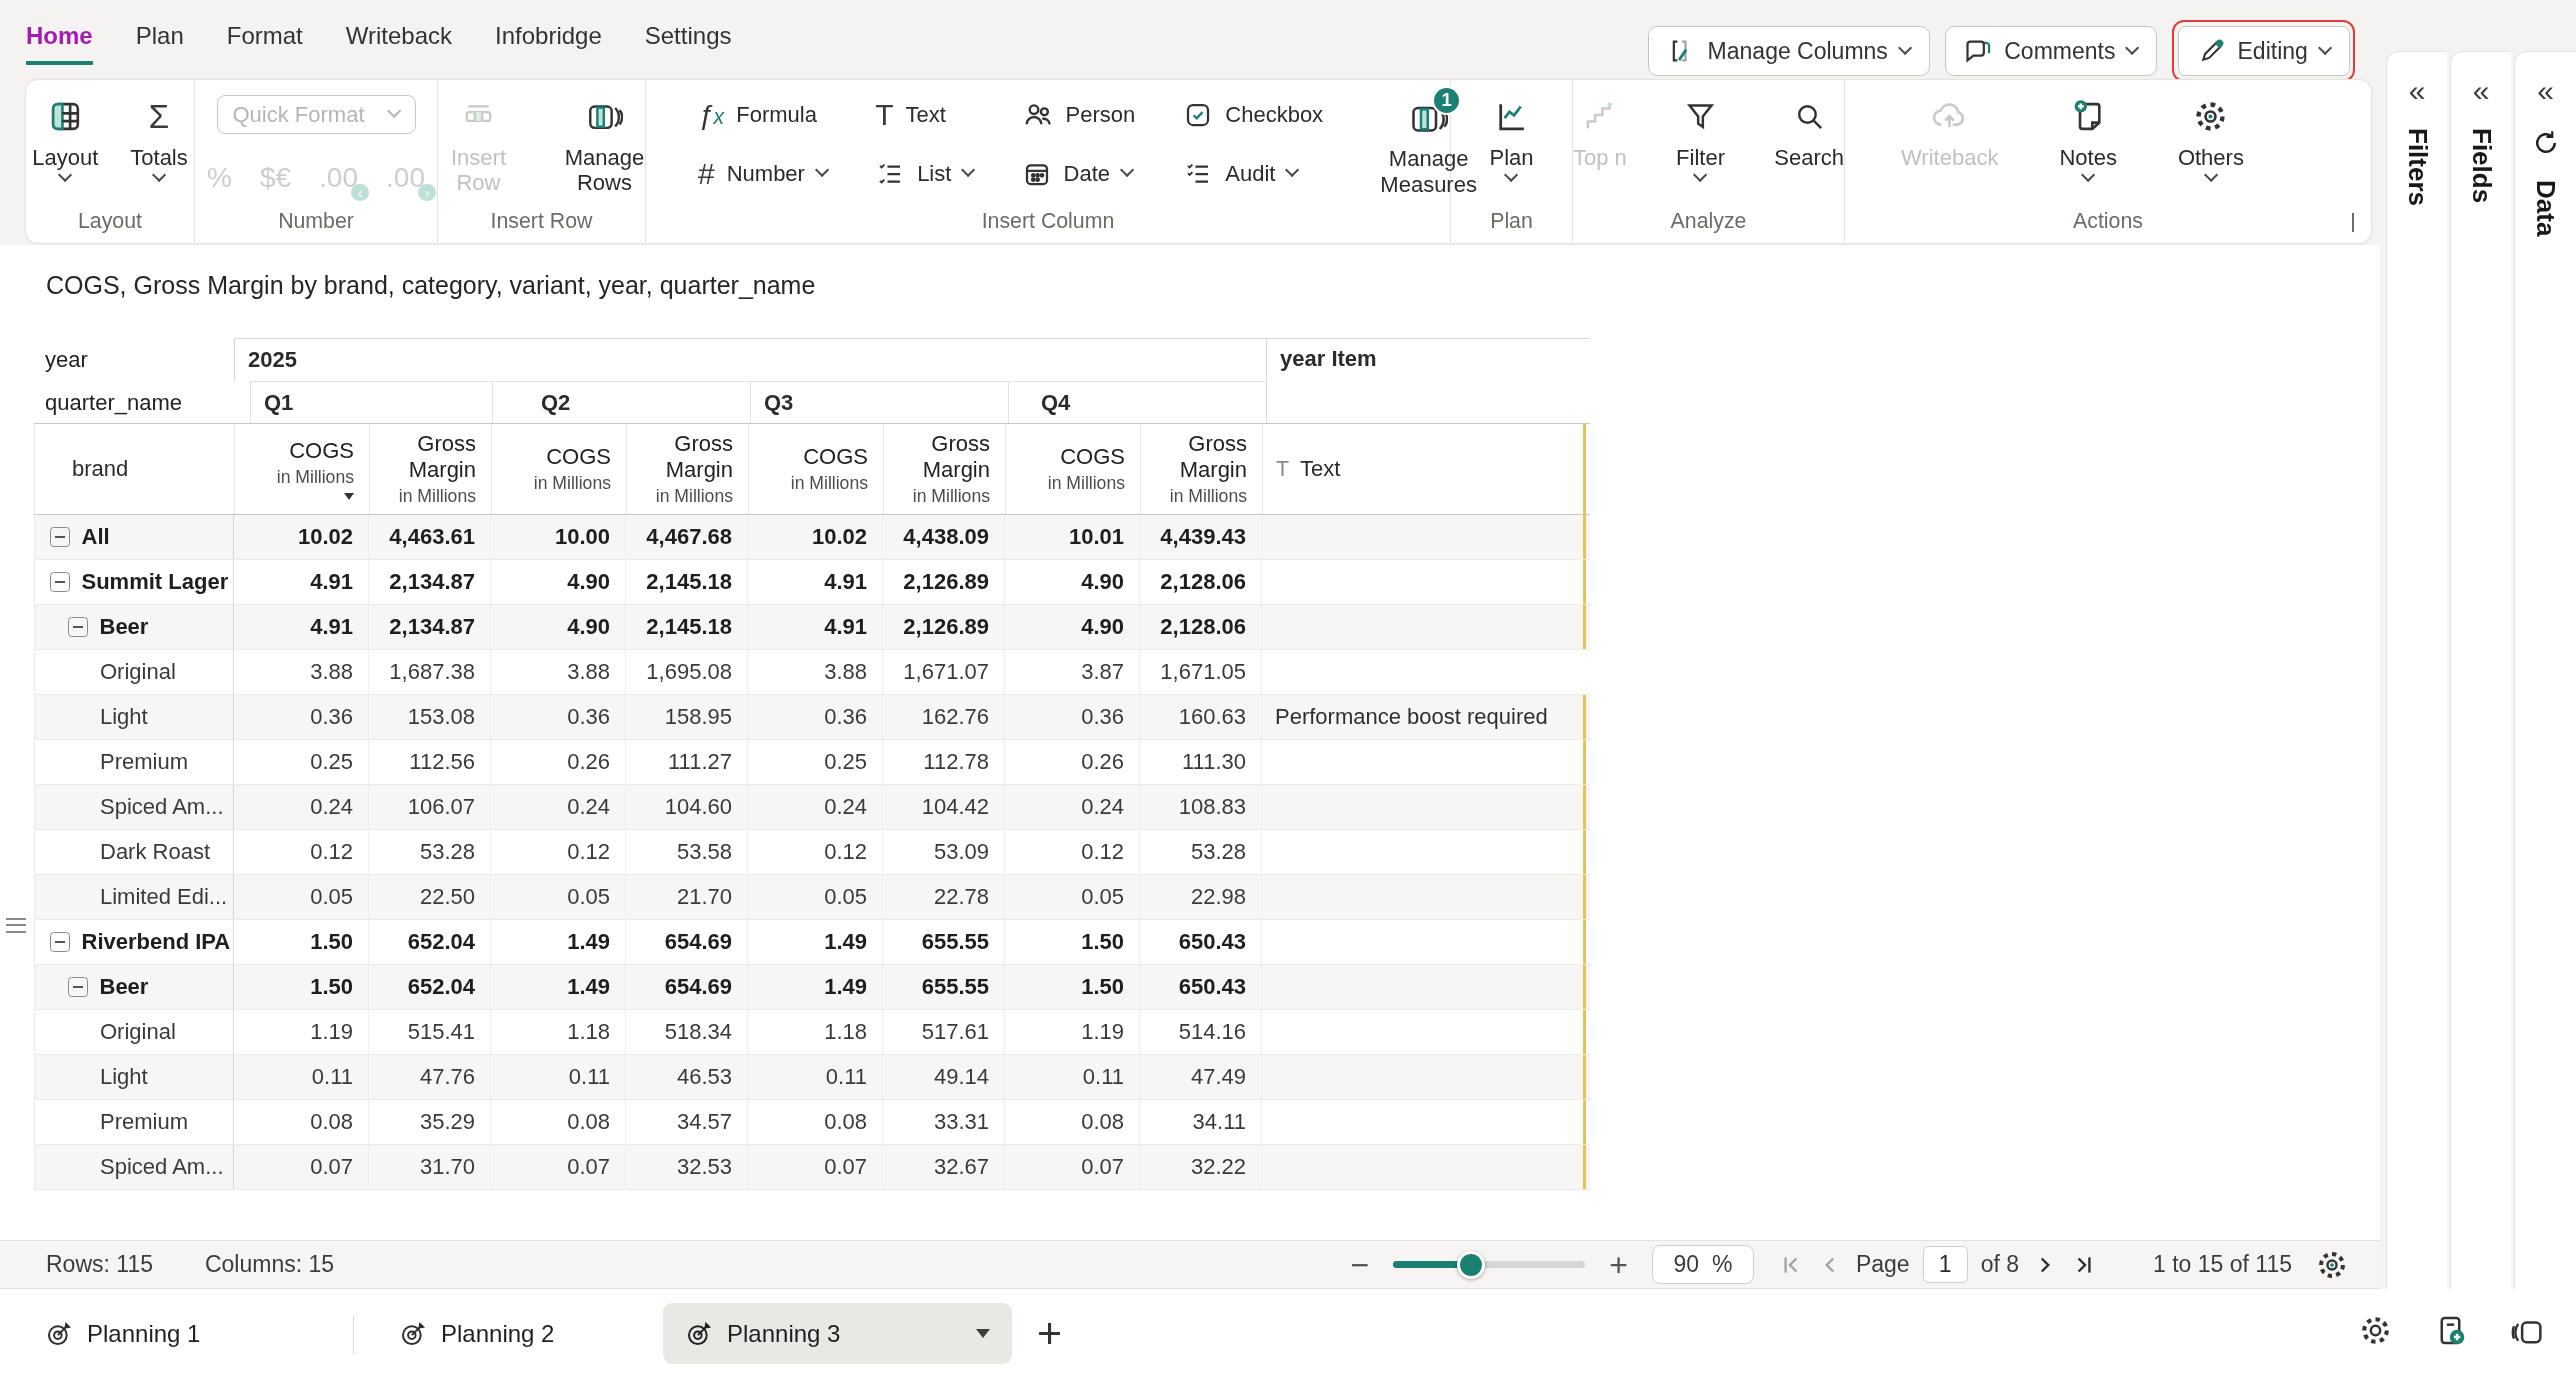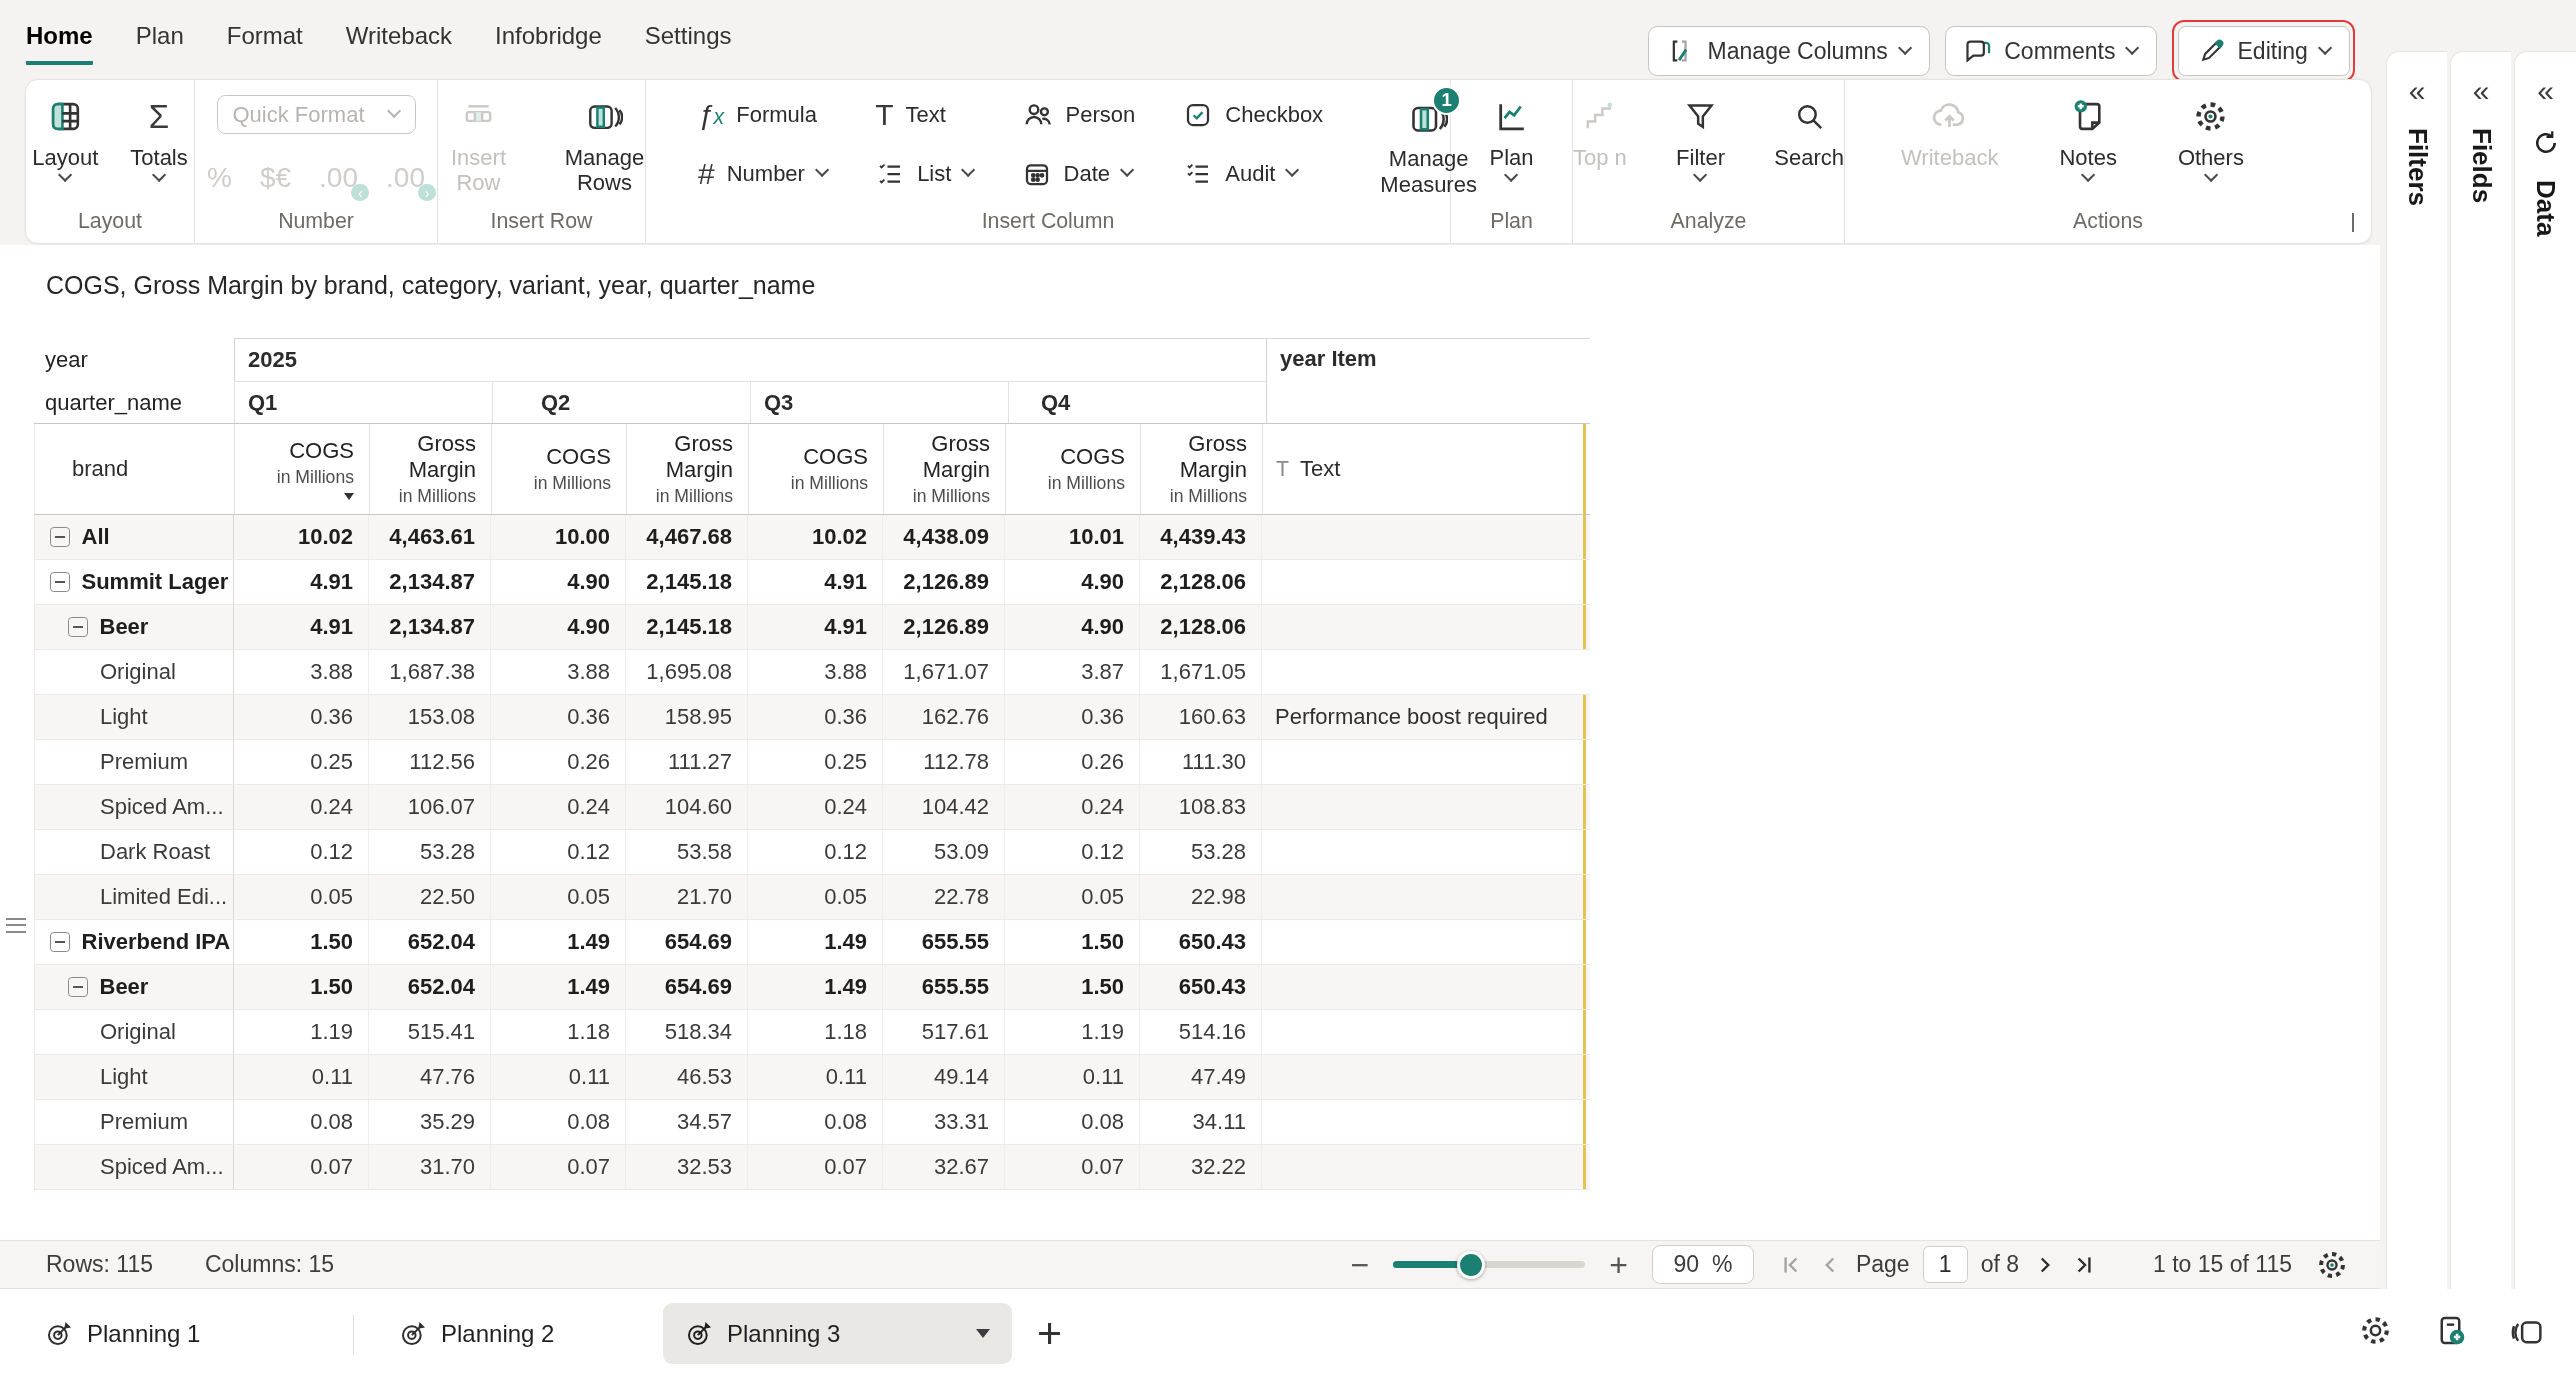--- a/index.html
+++ b/index.html
@@ -3,21 +3,21 @@
 <meta charset="utf-8">
 <style>
   html,body{margin:0;padding:0;background:#f4f3f1;}
   *{box-sizing:border-box;}
   #app{position:relative;width:2576px;height:1379px;overflow:hidden;
        font-family:"Liberation Sans",sans-serif;background:#f4f3f1;color:#2b2b2b;}
 
   
   .menu{position:absolute;left:26px;top:22px;display:flex;gap:43px;font-size:24px;color:#333;}
   .menu-item{padding-bottom:11px;cursor:pointer;white-space:nowrap;}
-  .menu-item.active{font-weight:700;color:#000000;border-bottom:4.6px solid #1b7f72;border-radius:0.9px;}
+  .menu-item.active{font-weight:700;color:#a21caf;border-bottom:4.6px solid #1b7f72;border-radius:0.9px;}
 
   .top-buttons{position:absolute;left:1648px;top:20.4px;display:flex;align-items:center;gap:15px;}
   .tbtn{height:50px;padding:0 18.6px;background:#fff;border:0.9px solid #c6c4c2;border-radius:9.3px;
         display:flex;align-items:center;gap:12px;font-size:23px;color:#333;white-space:nowrap;}
   .editing-wrap{border:2.8px solid #e23b3b;border-radius:12px;padding:3.7px;}
   .chev{width:10.2px;height:10.2px;border-right:2.2px solid #4a4a4a;border-bottom:2.2px solid #4a4a4a;
         transform:rotate(45deg);margin-top:-6.5px;flex:none;}
 
   
   .strip{position:absolute;top:51px;height:1328px;background:#fff;border-left:0.9px solid #e7e5e2;
@@ -448,21 +448,21 @@
   <div class="content">
     <div class="title">COGS, Gross Margin by brand, category, variant, year, quarter_name</div>
 
     <div class="tablewrap">
       <div class="thead">
         <div class="hcell hlabel" style="left:0;top:0;width:200px;height:43px;">year</div>
         <div class="hcell hyear">2025</div>
         <div class="hcell hitem">year Item</div>
         <div class="hcell hlabel" style="left:0;top:43px;width:200px;height:43px;">quarter_name</div>
         <div id="qcells">
-            <div class="qcell" style="left: 200px;">Q1</div>
+            <div class="qcell" style="left: 216px;">Q1</div>
             <div class="qcell" style="left: 458px; padding-left: 48px;">Q2</div>
             <div class="qcell" style="left: 716px;">Q3</div>
             <div class="qcell" style="left: 974px; padding-left: 32px;">Q4</div>
           </div>
         <div class="hrow3">
           <div class="bcell">brand</div>
           <div class="mcell" style="width: 135px;">
               <div class="m1" style="max-width: 113px;">COGS</div>
               <div class="m2">in Millions</div>
               <div class="sortcaret"></div>

